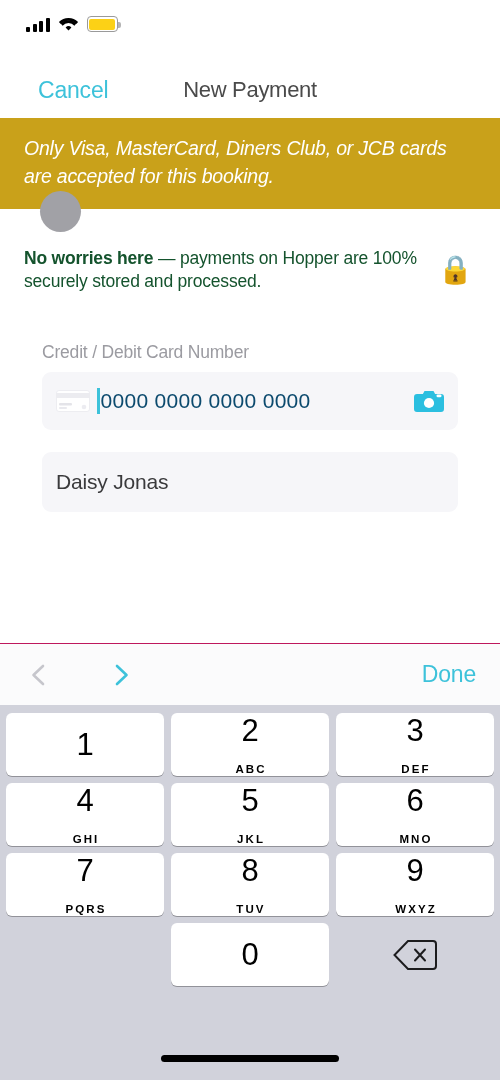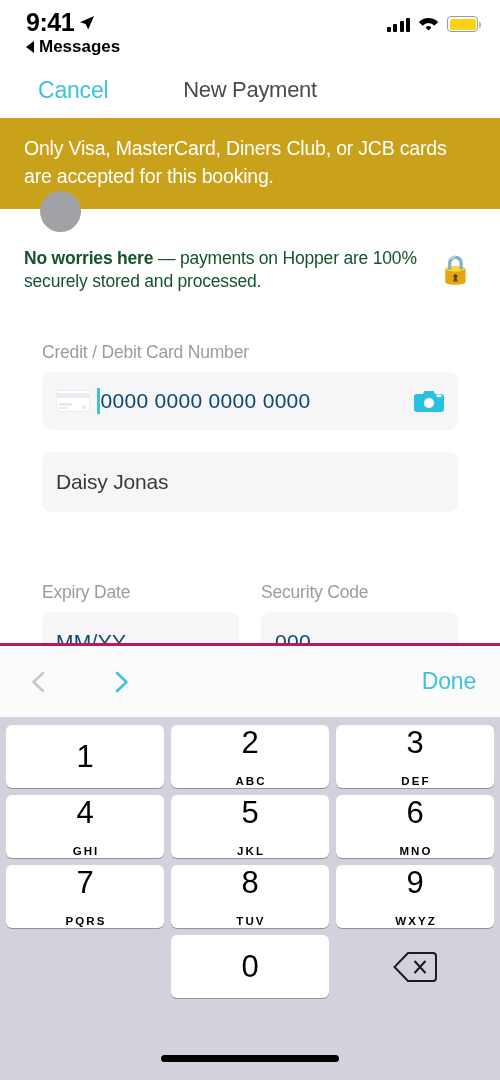--- a/index.html
+++ b/index.html
@@ -46,21 +46,21 @@
     height:56px; display:flex; align-items:center; position:relative; padding:0 38px;
   }
   .nav-cancel { font-size:23px; color:#3dc2da; letter-spacing:-0.2px; }
   .nav-title {
     position:absolute; left:0; right:0; text-align:center;
     font-size:22px; color:#4a4a4a; letter-spacing:-0.3px; pointer-events:none;
   }
 
   
   .banner { background:#c9a11a; padding:17px 24px 19px 24px; }
-  .banner p { color:#fff; font-size:19.5px; line-height:1.42; letter-spacing:-0.2px; }
+  .banner p { color:#fff; font-size:19.5px; line-height:1.42; letter-spacing:-0.2px;font-style:italic; }
 
   
   .reassure { position:relative; padding:0 24px; }
   .avatar {
     position:absolute; left:40px; top:-18px;
     width:41px;height:41px;border-radius:50%;background:#a1a1a6;
   }
   .reassure-row { display:flex; align-items:center; padding-top:38px; }
   .reassure-text { flex:1; font-size:17.5px; line-height:1.32; color:#14532d; letter-spacing:-0.2px; }
   .reassure-text b { font-weight:bold; }
@@ -84,22 +84,22 @@
   .group { margin-bottom:22px; }
   .row2 { display:flex; gap:22px; }
   .row2 > div { flex:1; }
 
   
   .keyboard {
     position:absolute; left:0; bottom:0; width:500px; height:437px;
     background:#d1d2db;
   }
   .kb-accessory {
-    height:74px; background:#fbfbfc; display:flex; align-items:center;
-    padding:0 24px; border-top:3px solid #be185d;
+    height:62px; background:#fbfbfc; display:flex; align-items:center;
+    padding:0 24px; border-top:1px solid #be185d;
   }
   .chev { width:30px; height:30px; display:block; }
   .chev-gap { width:52px; }
   .kb-done { margin-left:auto; font-size:23px; color:#3dc2da; letter-spacing:-0.2px; }
   .kb-keys { padding:8px 6px 0 6px; }
   .kb-row { display:flex; gap:7px; margin-bottom:7px; }
   .key {
     flex:1; height:63px; background:#fff; border-radius:6px;
     box-shadow:0 1px 0 rgba(0,0,0,0.30);
     display:flex; flex-direction:column; align-items:center; justify-content:center;
@@ -115,32 +115,20 @@
     position:absolute; left:50%; transform:translateX(-50%); bottom:18px;
     width:178px; height:7px; background:#000; border-radius:4px;
   }
 </style>
 </head>
 <body>
 
 <div class="screen">
 
   <div class="statusbar">
-    <div class="sb-left">
-      <div class="sb-time-row">
-        <span class="sb-time">9:41</span>
-        <svg class="sb-loc" viewBox="0 0 16 16">
-          <path d="M15 1 L1 7.2 L6.6 8.9 L9.2 14.5 Z" fill="#000"></path>
-        </svg>
-      </div>
-      <div class="sb-back">
-        <span class="sb-tri"></span>
-        <span class="sb-back-label">Messages</span>
-      </div>
-    </div>
     <div class="sb-right">
       <span class="bars">
           <i></i>
           <i></i>
           <i></i>
           <i></i>
         </span>
       <svg width="21" height="15" viewBox="0 0 21 15">
         <path d="M10.5 13.6 L7.6 10.4 a4.3 4.3 0 0 1 5.8 0 Z" fill="#000"></path>
         <path d="M10.5 6.1 a8 8 0 0 0-5.9 2.6 l-1.9-2.1 a10.8 10.8 0 0 1 15.6 0 l-1.9 2.1 a8 8 0 0 0-5.9-2.6 Z" fill="#000"></path>
@@ -190,34 +178,20 @@
         </svg>
       </div>
     </div>
 
     <div class="group">
       <div class="field-box tall">
         <span class="val">Daisy Jonas</span>
       </div>
     </div>
 
-    <div class="row2">
-      <div>
-        <div class="field-label">Expiry Date</div>
-        <div class="field-box tall">
-          <span class="ph">MM/YY</span>
-        </div>
-      </div>
-      <div>
-        <div class="field-label">Security Code</div>
-        <div class="field-box tall">
-          <span class="ph">000</span>
-        </div>
-      </div>
-    </div>
 
   </div>
 
   <div class="keyboard">
     <div class="kb-accessory">
       <svg class="chev" viewBox="0 0 30 30">
         <path d="M19 6 L9.5 15 L19 24" fill="none" stroke="#c6c6cc" stroke-width="2.6" stroke-linecap="round" stroke-linejoin="round"></path>
       </svg>
       <span class="chev-gap"></span>
       <svg class="chev" viewBox="0 0 30 30">

